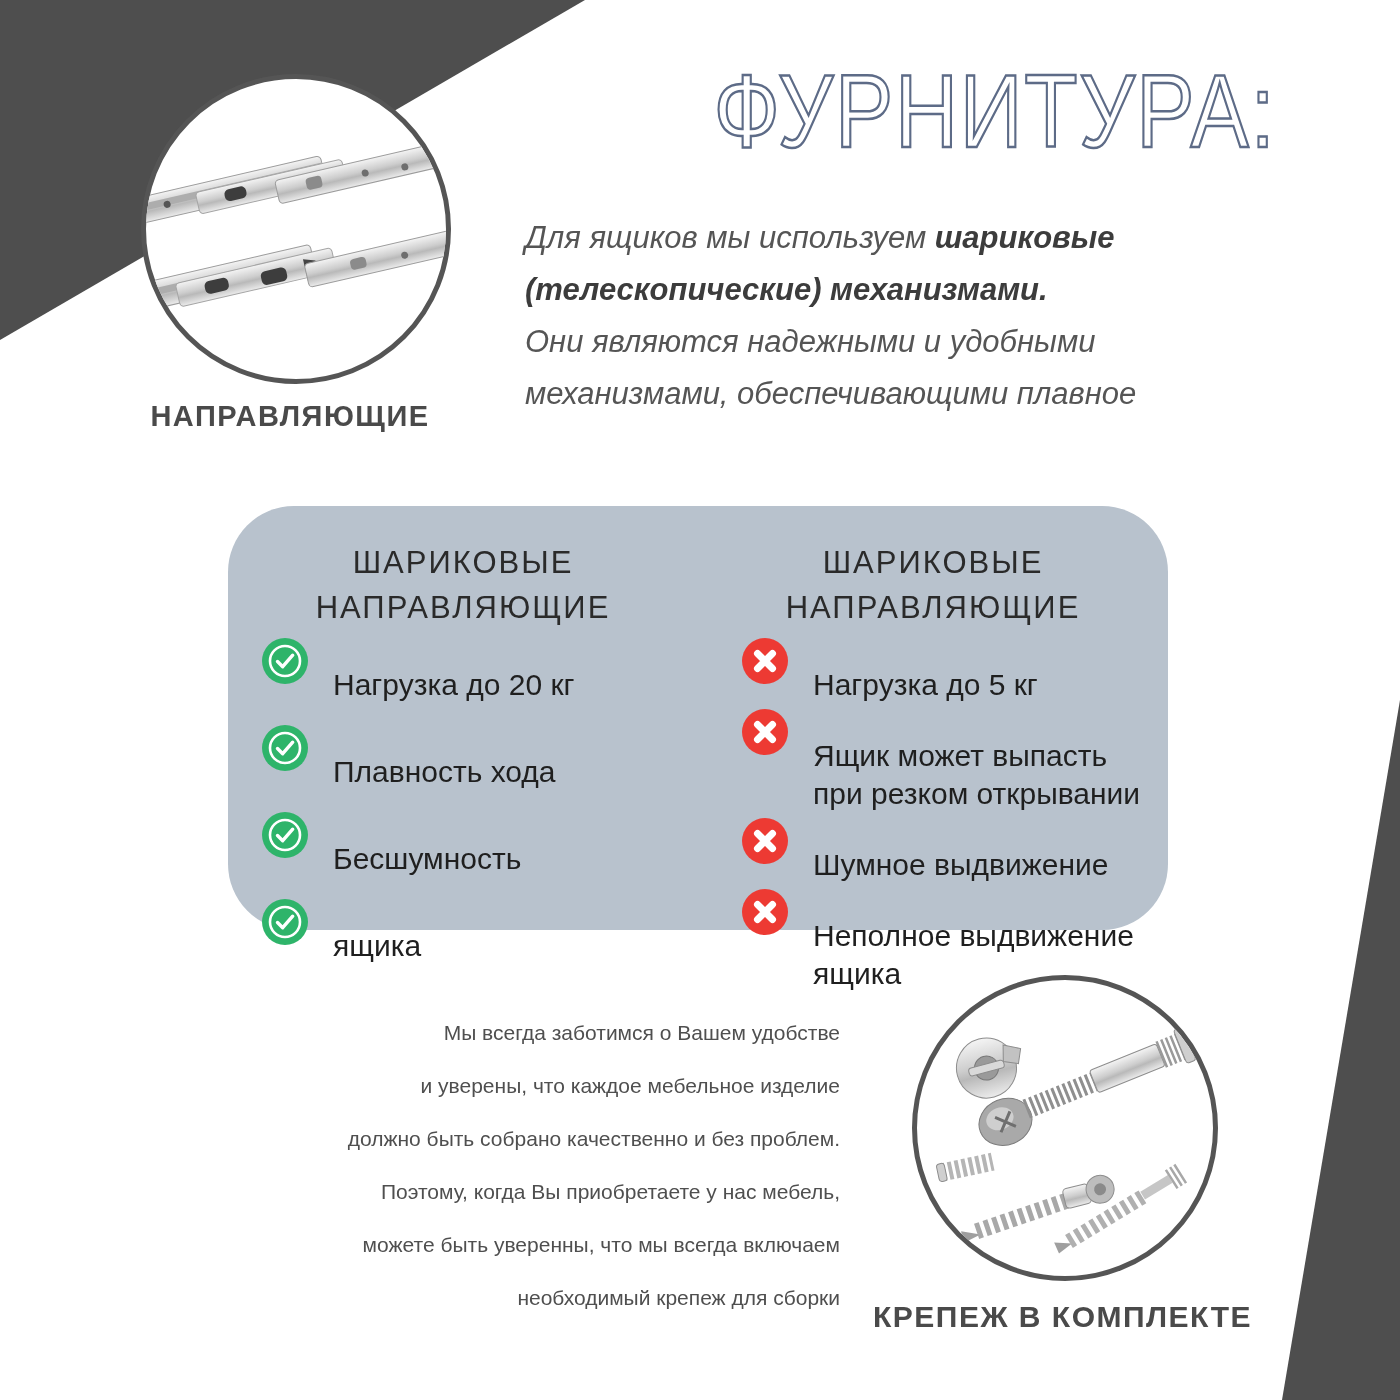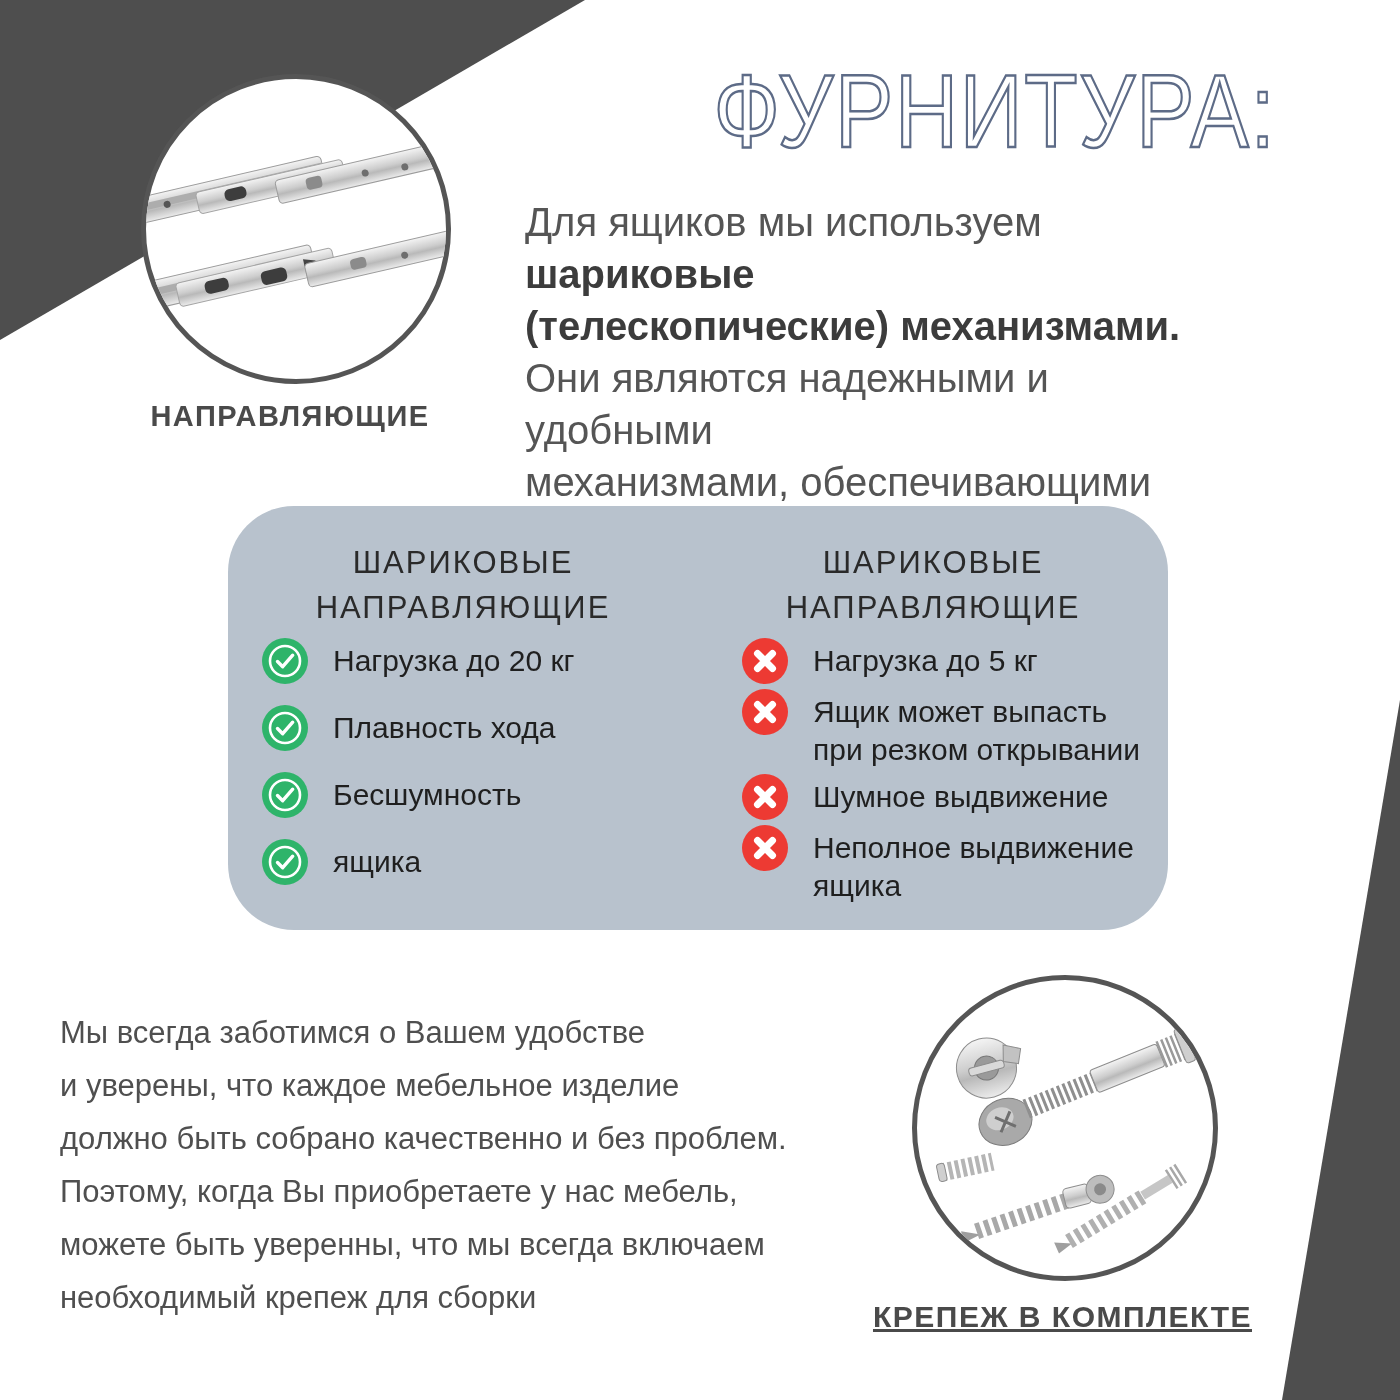--- a/index.html
+++ b/index.html
@@ -21,59 +21,59 @@
     position:absolute;border-radius:50%;background:#fff;
     border:5px solid #555;box-sizing:border-box;overflow:hidden;
   }
   .photo-circle.guides{left:141px;top:74px;width:310px;height:310px;}
   .photo-circle.fasteners{left:912px;top:975px;width:306px;height:306px;}
   .photo-label{
     position:absolute;font-weight:bold;color:#4a4a4a;text-align:center;
     letter-spacing:1.5px;
   }
   .photo-label.guides-label{left:90px;top:400px;width:400px;font-size:29px;}
-  .photo-label.fasteners-label{left:790px;top:1300px;width:545px;font-size:30px;text-decoration:underline;}
+  .photo-label.fasteners-label{left:790px;top:1300px;width:545px;font-size:30px;}
   
   .title{
     position:absolute;left:570px;top:52px;width:850px;margin:0;
     font-size:104px;font-weight:400;letter-spacing:2px;text-align:center;
     color:transparent;-webkit-text-stroke:2.5px var(--title-stroke);
     transform:scaleX(0.84);white-space:nowrap;
   }
   @supports not (-webkit-text-stroke:1px black){ .title{color:var(--title-stroke);} }
   
   .intro{
-    position:absolute;left:525px;top:196px;width:690px;
-    font-size:40px;line-height:52px;color:#555;
+    position:absolute;left:525px;top:212px;width:690px;
+    font-size:31px;line-height:52px;color:#555;font-style:italic;
   }
   .intro b{color:#3c3c3c;}
   
   .compare{
     position:absolute;left:228px;top:506px;width:940px;height:424px;
     background:var(--box-bg);border-radius:66px;display:flex;box-sizing:border-box;
     padding-top:34px;
   }
   .col{width:50%;box-sizing:border-box;}
   .col-title{
     text-align:center;font-size:31px;line-height:45px;font-weight:500;
     color:#2a2a2a;letter-spacing:2px;margin-bottom:12px;
   }
   .items{padding-left:34px;}
   .col.right .items{padding-left:44px;}
   .row{display:flex;align-items:flex-start;}
   .col.left .row{margin-bottom:25px;}
   .col.right .row{margin-bottom:9px;}
   .row .mark{flex:0 0 46px;width:46px;height:46px;margin-top:-4px;}
   .row .txt{
-    margin-left:25px;font-size:30px;line-height:38px;font-weight:500;color:#1f1f1f;
+    margin-left:25px;font-size:30px;line-height:38px;font-weight:500;color:#1f1f1f;margin-top:24px;
   }
   
   .outro{
-    position:absolute;left:60px;top:1006px;width:780px;
-    font-size:31px;line-height:53px;color:#4f4f4f;
+    position:absolute;left:60px;top:1006px;width:780px;text-align:right;
+    font-size:21px;line-height:53px;color:#4f4f4f;
   }
 </style>
 </head>
 <body>
 
 <div class="canvas" style="--dark: #4e4e4e; --title-stroke: #5d6b87; --box-bg: #b8c2cd; background: rgb(255, 255, 255);">
 
   <div class="wedge-tl"></div>
   <div class="wedge-br"></div>
 

